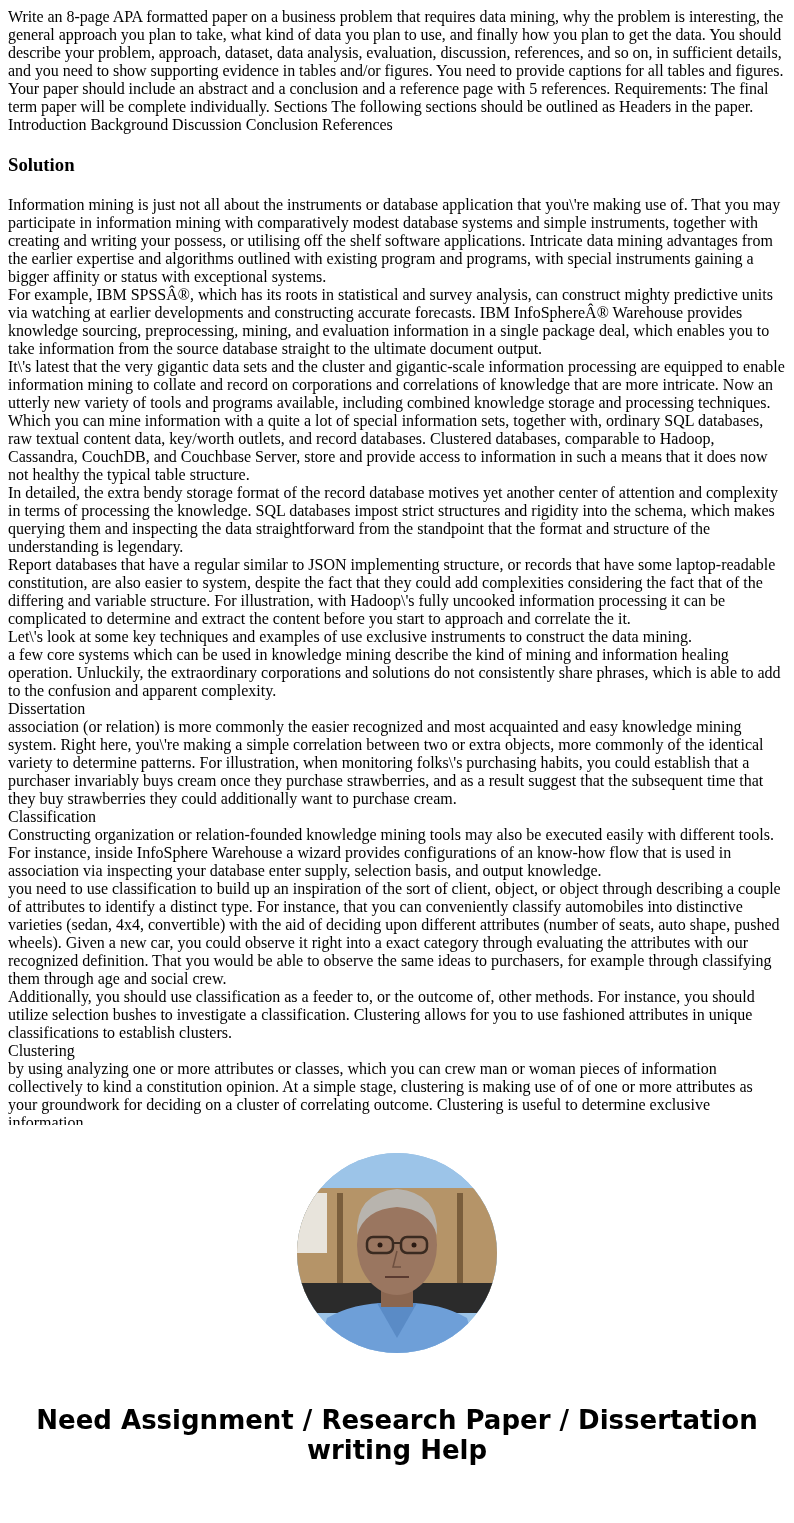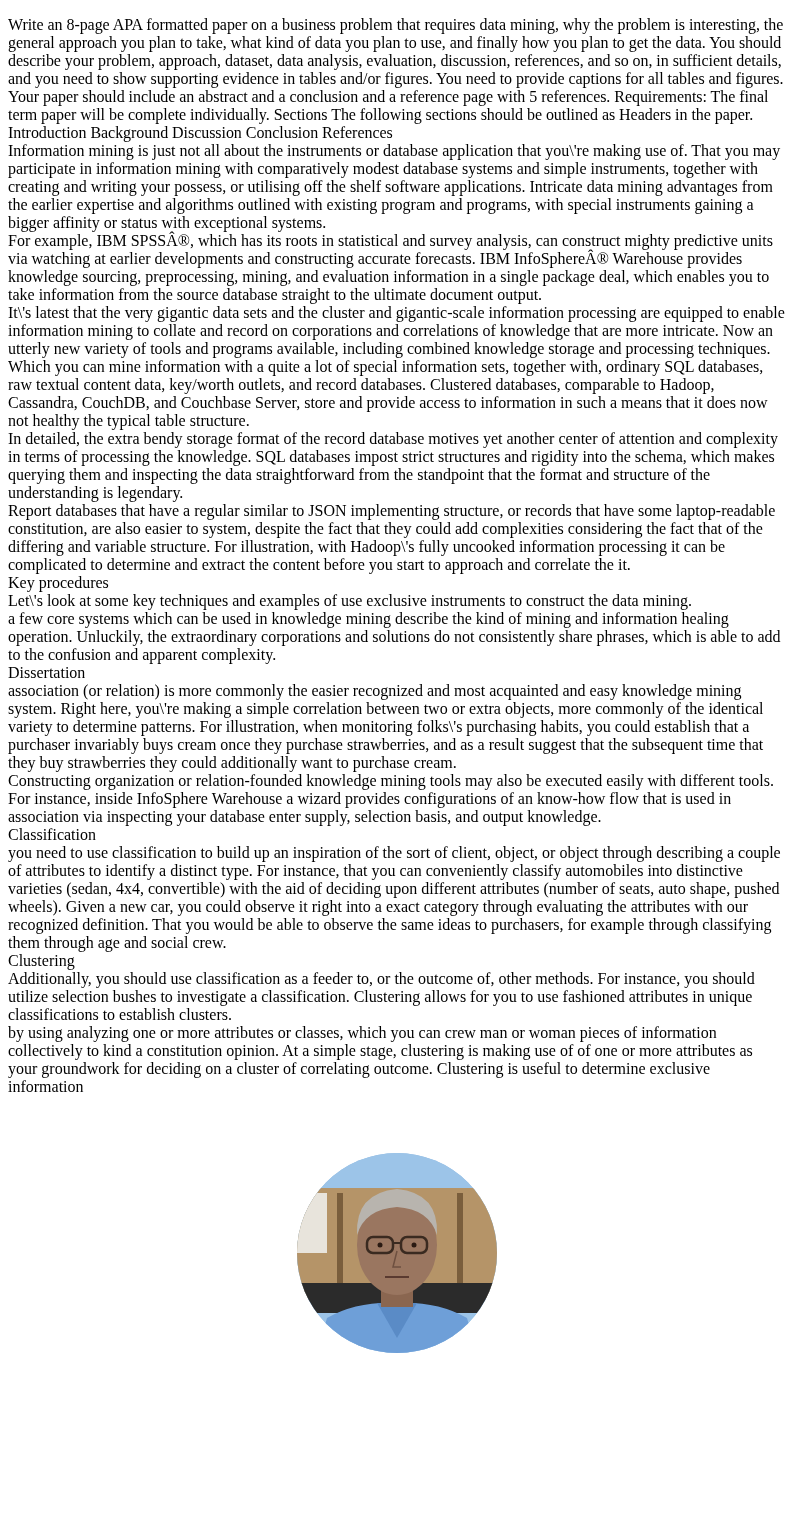--- a/index.html
+++ b/index.html
@@ -15,21 +15,21 @@
       color: #000000;
     }
     .content {
       position: relative;
       height: 1125px;
       overflow: hidden;
       padding: 0 8px;
       box-sizing: border-box;
     }
     .question {
-      margin: 16px 0 0 0;
+      margin: 8px 0 0 0;
       letter-spacing: -0.05px;
     }
     .solution-heading {
       font-size: 18.72px;
       font-weight: bold;
       margin: 20px 0 20px 0;
       line-height: 22px;
     }
     .solution-body p {
       margin: 0;
@@ -59,37 +59,37 @@
       color: #000000;
       padding: 0 20px;
     }
   </style>
 </head>
 <body>
 
 <div class="content">
   <div class="question">Write an 8-page APA formatted paper on a business problem that requires data mining, why the problem is interesting, the general approach you plan to take, what kind of data you plan to use, and finally how you plan to get the data. You should describe your problem, approach, dataset, data analysis, evaluation, discussion, references, and so on, in sufficient details, and you need to show supporting evidence in tables and/or figures. You need to provide captions for all tables and figures. Your paper should include an abstract and a conclusion and a reference page with 5 references. Requirements: The final term paper will be complete individually. Sections The following sections should be outlined as Headers in the paper. Introduction Background Discussion Conclusion References</div>
 
+  <h3 class="solution-heading">Solution</h3>
 
   <div class="solution-body">
     <p>Information mining is just not all about the instruments or database application that you\'re making use of. That you may participate in information mining with comparatively modest database systems and simple instruments, together with creating and writing your possess, or utilising off the shelf software applications. Intricate data mining advantages from the earlier expertise and algorithms outlined with existing program and programs, with special instruments gaining a bigger affinity or status with exceptional systems.</p>
     <p>For example, IBM SPSSÂ®, which has its roots in statistical and survey analysis, can construct mighty predictive units via watching at earlier developments and constructing accurate forecasts. IBM InfoSphereÂ® Warehouse provides knowledge sourcing, preprocessing, mining, and evaluation information in a single package deal, which enables you to take information from the source database straight to the ultimate document output.</p>
     <p>It\'s latest that the very gigantic data sets and the cluster and gigantic-scale information processing are equipped to enable information mining to collate and record on corporations and correlations of knowledge that are more intricate. Now an utterly new variety of tools and programs available, including combined knowledge storage and processing techniques. Which you can mine information with a quite a lot of special information sets, together with, ordinary SQL databases, raw textual content data, key/worth outlets, and record databases. Clustered databases, comparable to Hadoop, Cassandra, CouchDB, and Couchbase Server, store and provide access to information in such a means that it does now not healthy the typical table structure.</p>
     <p>In detailed, the extra bendy storage format of the record database motives yet another center of attention and complexity in terms of processing the knowledge. SQL databases impost strict structures and rigidity into the schema, which makes querying them and inspecting the data straightforward from the standpoint that the format and structure of the understanding is legendary.</p>
     <p>Report databases that have a regular similar to JSON implementing structure, or records that have some laptop-readable constitution, are also easier to system, despite the fact that they could add complexities considering the fact that of the differing and variable structure. For illustration, with Hadoop\'s fully uncooked information processing it can be complicated to determine and extract the content before you start to approach and correlate the it.</p>
-    <p>Key procedures</p>
     <p>Let\'s look at some key techniques and examples of use exclusive instruments to construct the data mining.</p>
     <p>a few core systems which can be used in knowledge mining describe the kind of mining and information healing operation. Unluckily, the extraordinary corporations and solutions do not consistently share phrases, which is able to add to the confusion and apparent complexity.</p>
     <p>Dissertation</p>
     <p>association (or relation) is more commonly the easier recognized and most acquainted and easy knowledge mining system. Right here, you\'re making a simple correlation between two or extra objects, more commonly of the identical variety to determine patterns. For illustration, when monitoring folks\'s purchasing habits, you could establish that a purchaser invariably buys cream once they purchase strawberries, and as a result suggest that the subsequent time that they buy strawberries they could additionally want to purchase cream.</p>
+    <p>Classification</p>
     <p>Constructing organization or relation-founded knowledge mining tools may also be executed easily with different tools. For instance, inside InfoSphere Warehouse a wizard provides configurations of an know-how flow that is used in association via inspecting your database enter supply, selection basis, and output knowledge.</p>
-    <p>Classification</p>
     <p>you need to use classification to build up an inspiration of the sort of client, object, or object through describing a couple of attributes to identify a distinct type. For instance, that you can conveniently classify automobiles into distinctive varieties (sedan, 4x4, convertible) with the aid of deciding upon different attributes (number of seats, auto shape, pushed wheels). Given a new car, you could observe it right into a exact category through evaluating the attributes with our recognized definition. That you would be able to observe the same ideas to purchasers, for example through classifying them through age and social crew.</p>
+    <p>Additionally, you should use classification as a feeder to, or the outcome of, other methods. For instance, you should utilize selection bushes to investigate a classification. Clustering allows for you to use fashioned attributes in unique classifications to establish clusters.</p>
     <p>Clustering</p>
-    <p>Additionally, you should use classification as a feeder to, or the outcome of, other methods. For instance, you should utilize selection bushes to investigate a classification. Clustering allows for you to use fashioned attributes in unique classifications to establish clusters.</p>
     <p>by using analyzing one or more attributes or classes, which you can crew man or woman pieces of information collectively to kind a constitution opinion. At a simple stage, clustering is making use of of one or more attributes as your groundwork for deciding on a cluster of correlating outcome. Clustering is useful to determine exclusive information</p>
   </div>
 </div>
 
 <div class="promo">
   <div class="avatar-wrap">
     <div class="avatar" title="Tutor photo">
       <svg width="200" height="200" viewBox="0 0 200 200">
 
         <rect x="0" y="0" width="200" height="200" fill="#9cc4e8"></rect>
@@ -115,14 +115,15 @@
         <circle cx="83" cy="92" r="2.5" fill="#2a1a12"></circle>
         <circle cx="117" cy="92" r="2.5" fill="#2a1a12"></circle>
 
         <path d="M100 98 L96 114 L104 114" fill="none" stroke="#6e5040" stroke-width="1.5"></path>
         <line x1="88" y1="124" x2="112" y2="124" stroke="#5a3a30" stroke-width="2"></line>
       </svg>
     </div>
   </div>
 
   <div class="cta">
+    <div>Need Assignment / Research Paper / Dissertation writing Help</div>
   </div>
 </div>
 
 </body></html>

